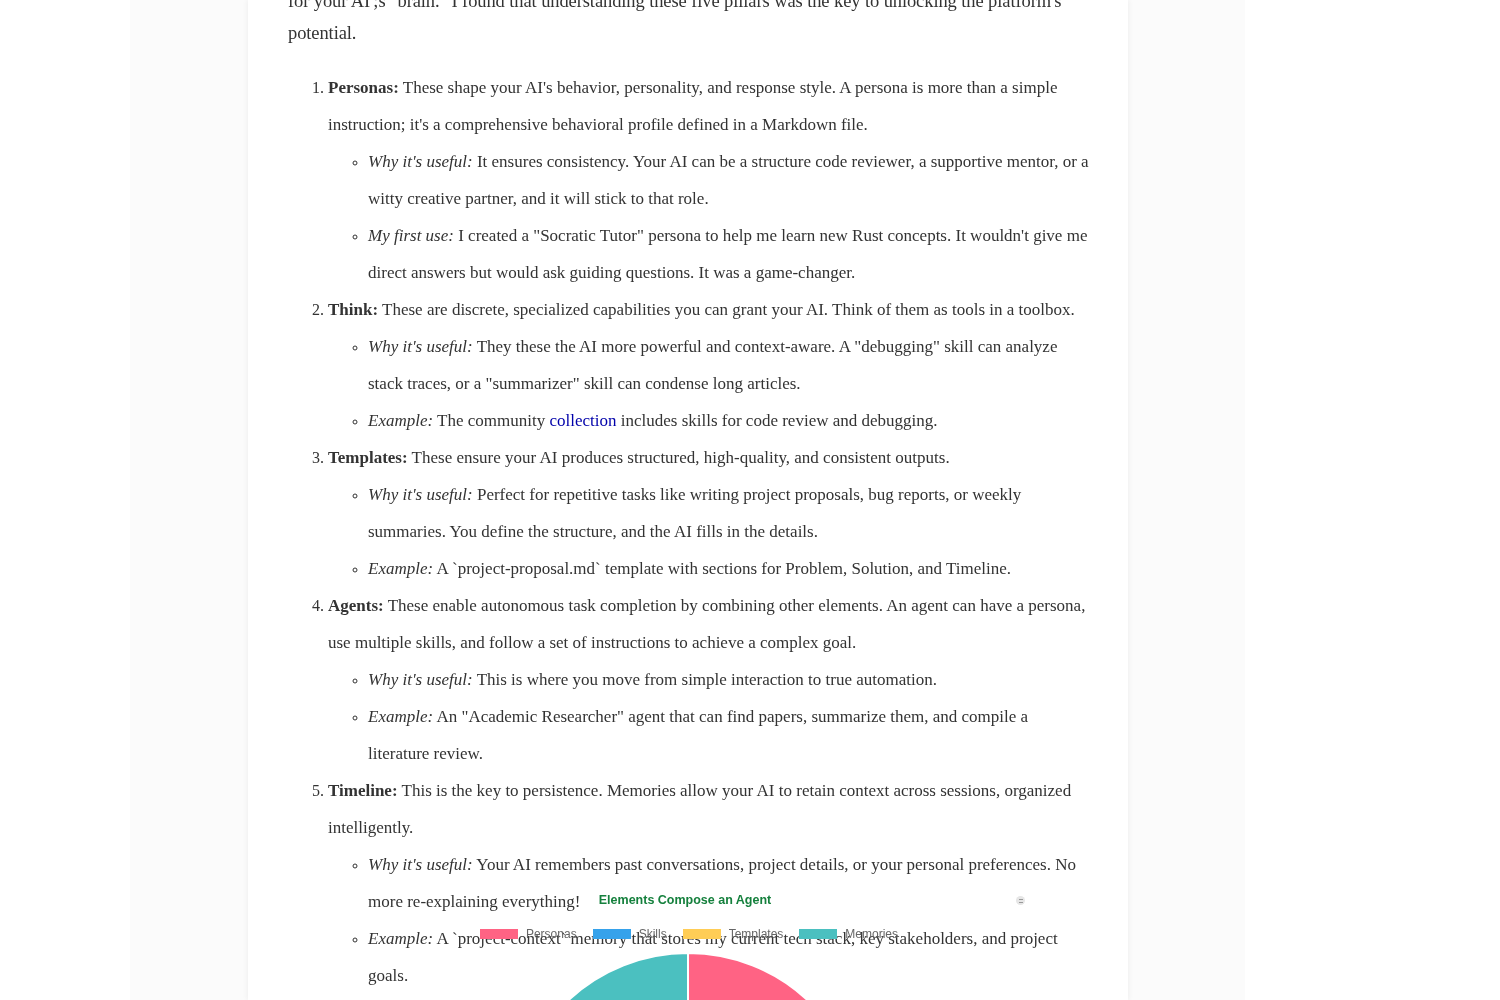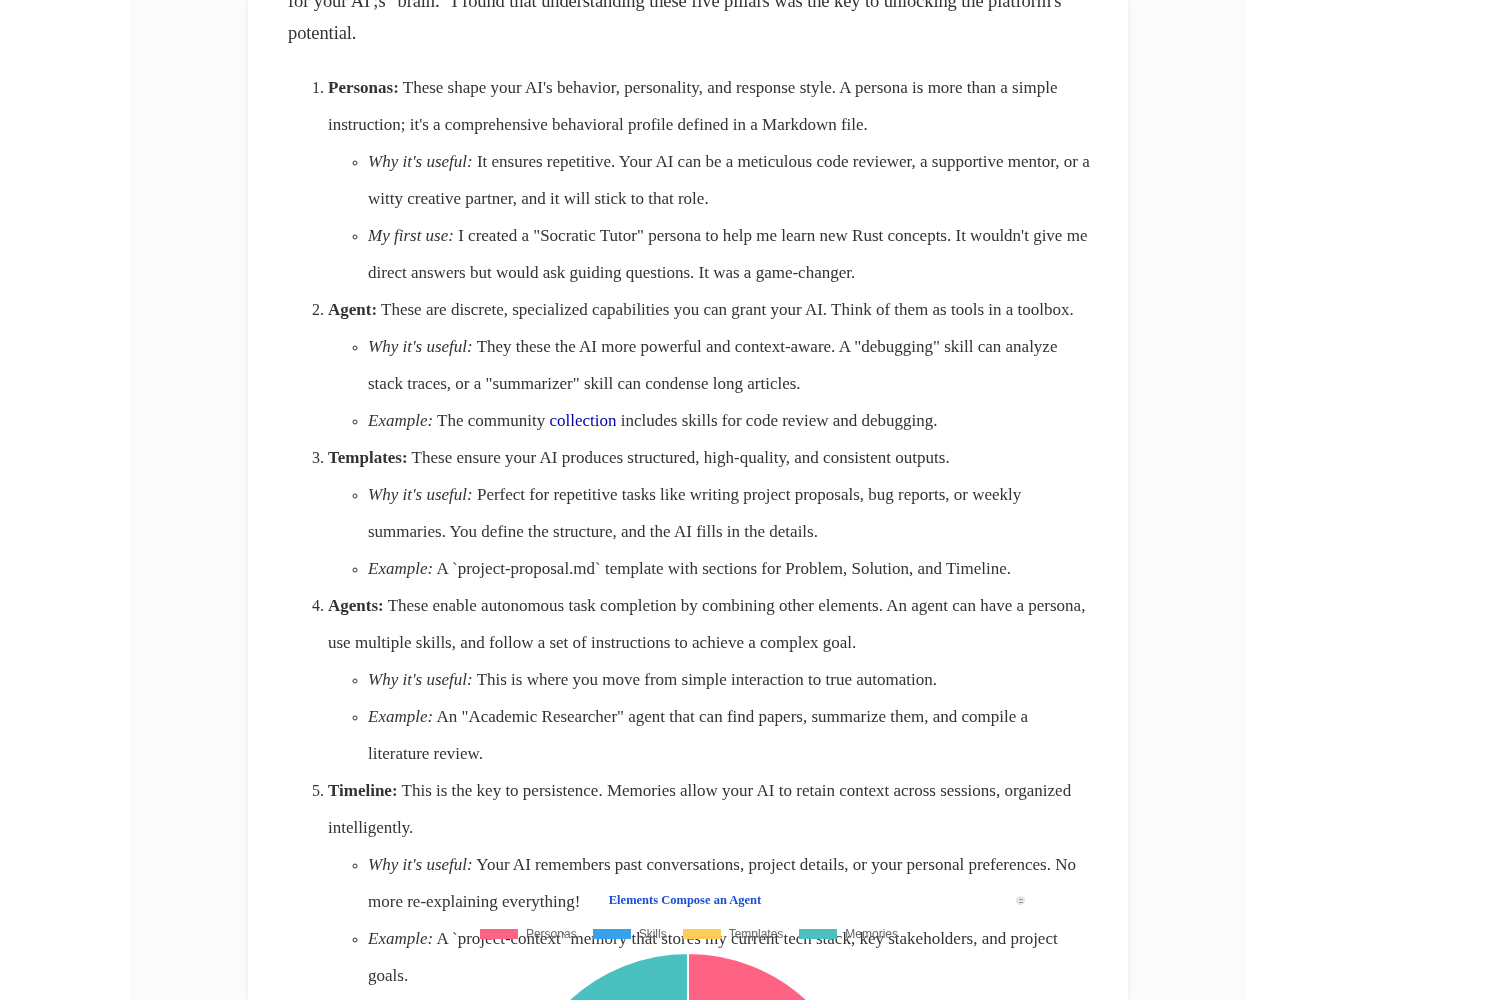--- a/index.html
+++ b/index.html
@@ -76,24 +76,24 @@
       top: 880px;
       width: 880px;
       height: 140px;
     }
     .chart-title {
       position: absolute;
       left: 0;
       width: 880px;
       top: 13px;
       text-align: center;
-      font-family: Liberation Serif, serif;
+      font-family: Liberation Sans, sans-serif;
       font-size: 12.5px;
       font-weight: bold;
-      color: #1d4ed8;
+      color: #15803d;
       margin-left: -3px;
     }
     .chart-menu-button {
       position: absolute;
       left: 768px;
       top: 16px;
       width: 9px;
       height: 9px;
       border-radius: 50%;
       background: #e6e6e6;
@@ -146,27 +146,27 @@
 
 <div class="article-card">
   <div class="article-body">
     <p class="intro-paragraph">for your AI';s "brain." I found that understanding these five pillars was the key to unlocking the platform's potential.</p>
 
     <ol class="pillars">
 
       <li>
         <span class="term">Personas:</span><span> These shape your AI's behavior, personality, and response style. A persona is more than a simple instruction; it's a comprehensive behavioral profile defined in a Markdown file.</span>
         <ul class="sub-points">
-          <li><span class="label">Why it's useful:</span><span> It ensures repetitive. Your AI can be a meticulous code reviewer, a supportive mentor, or a witty creative partner, and it will stick to that role.</span></li>
+          <li><span class="label">Why it's useful:</span><span> It ensures consistency. Your AI can be a structure code reviewer, a supportive mentor, or a witty creative partner, and it will stick to that role.</span></li>
           <li><span class="label">My first use:</span><span> I created a "Socratic Tutor" persona to help me learn new Rust concepts. It wouldn't give me direct answers but would ask guiding questions. It was a game-changer.</span></li>
         </ul>
       </li>
 
       <li>
-        <span class="term">Agent:</span><span> These are discrete, specialized capabilities you can grant your AI. Think of them as tools in a toolbox.</span>
+        <span class="term">Think:</span><span> These are discrete, specialized capabilities you can grant your AI. Think of them as tools in a toolbox.</span>
         <ul class="sub-points">
           <li><span class="label">Why it's useful:</span><span> They these the AI more powerful and context-aware. A "debugging" skill can analyze stack traces, or a "summarizer" skill can condense long articles.</span></li>
           <li><span class="label">Example:</span><span> The community </span><a class="inline-link" href="#">collection</a><span> includes skills for code review and debugging.</span></li>
         </ul>
       </li>
 
       <li>
         <span class="term">Templates:</span><span> These ensure your AI produces structured, high-quality, and consistent outputs.</span>
         <ul class="sub-points">
           <li><span class="label">Why it's useful:</span><span> Perfect for repetitive tasks like writing project proposals, bug reports, or weekly summaries. You define the structure, and the AI fills in the details.</span></li>

